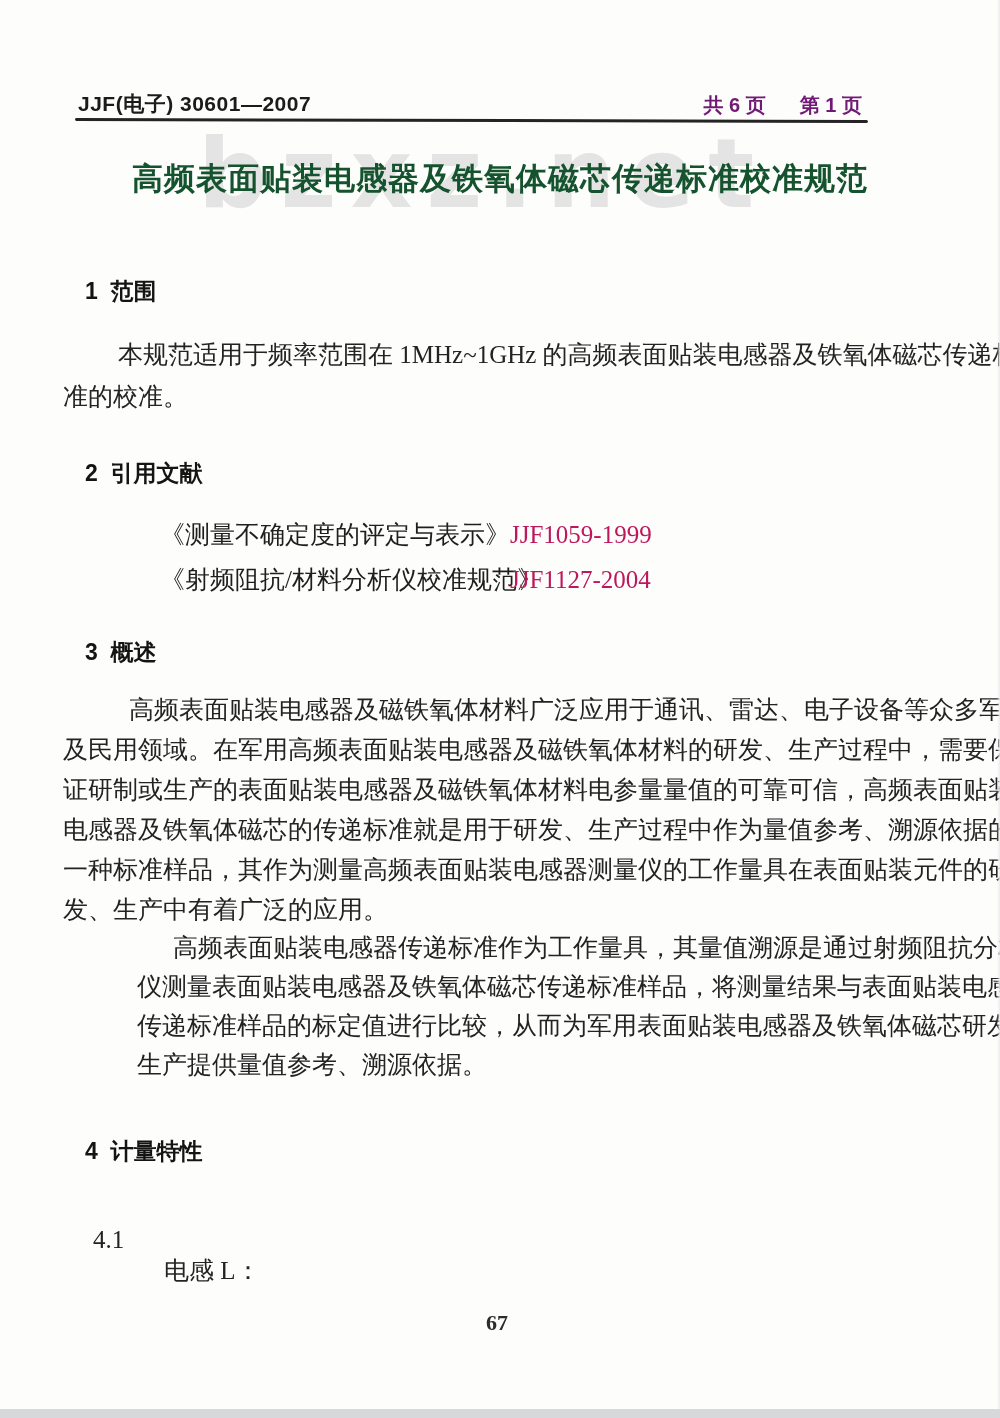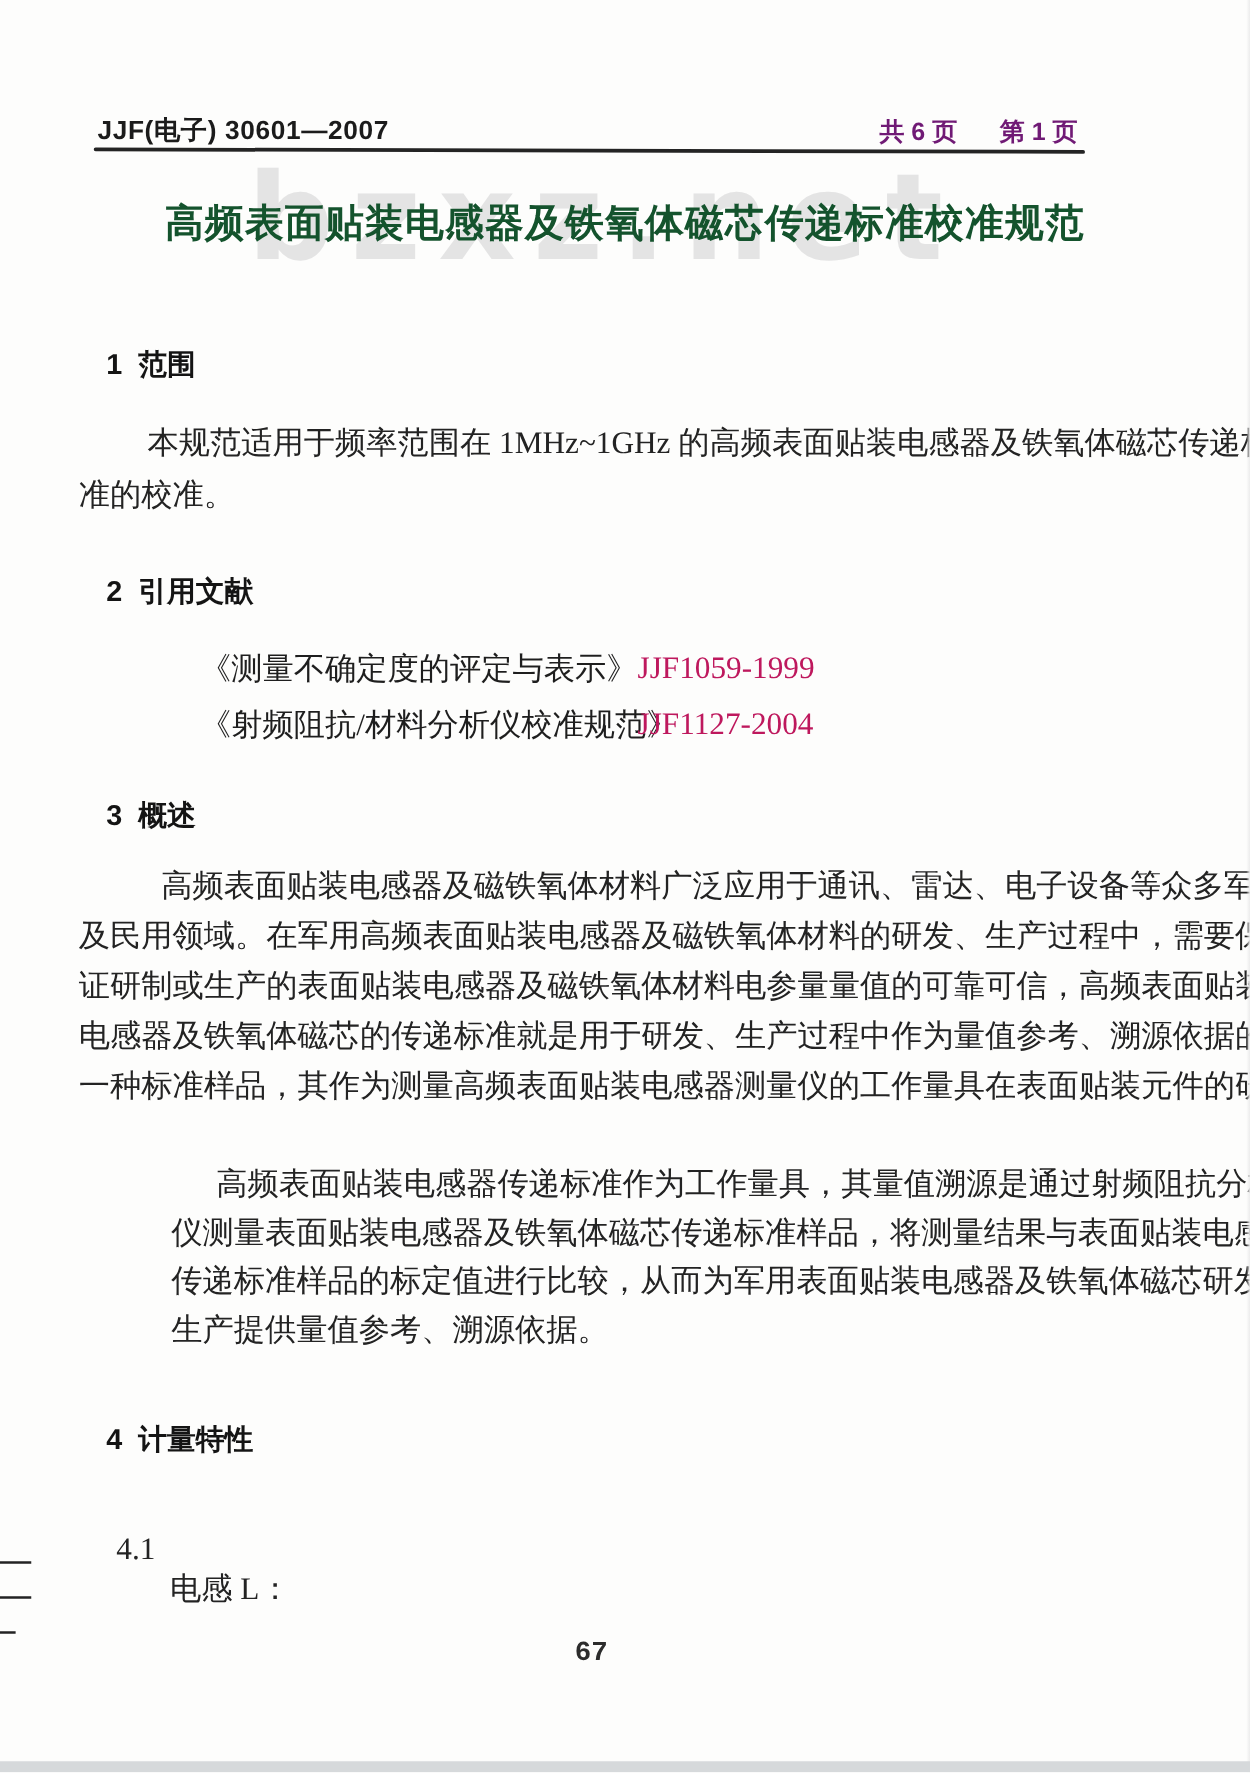--- a/index.html
+++ b/index.html
@@ -150,36 +150,35 @@
     line-height: 39px;
   }
   .para-ov2 .body-line:first-child { text-indent: 36px; }
 
   .metrology-row {
     position: absolute;
     left: 0;
     width: 906px;
     font-size: 25px;
     white-space: pre;
-    text-decoration: underline;
   }
   .row-41   { top: 1198px; }
   .row-err  { top: 1240px; }
   .m-num    { position: absolute; left: 93px; }
-  .m-label  { position: absolute; left: 136px; }
+  .m-label  { position: absolute; left: 164px; }
   .m-range  { position: absolute; left: 252px; }
   .m-error  { position: absolute; left: 224px; }
 
   .page-number {
     position: absolute;
     left: 438px;
     top: 1310px;
     width: 70px;
-    text-align: center;
-    font-family: Liberation Mono, monospace;
+    text-align: right;
+    font-family: Liberation Serif, serif;
     font-weight: bold;
     font-size: 22px;
     color: #2c2c2c;
   }
 </style>
 </head>
 <body>
 
 <div class="page">
 
@@ -208,20 +207,21 @@
     </div>
   </div>
 
   <div class="sec-heading h-overview">3  概述</div>
   <div class="para-ov1">
     <div class="body-line">高频表面贴装电感器及磁铁氧体材料广泛应用于通讯、雷达、电子设备等众多军工</div>
     <div class="body-line">及民用领域。在军用高频表面贴装电感器及磁铁氧体材料的研发、生产过程中，需要保</div>
     <div class="body-line">证研制或生产的表面贴装电感器及磁铁氧体材料电参量量值的可靠可信，高频表面贴装</div>
     <div class="body-line">电感器及铁氧体磁芯的传递标准就是用于研发、生产过程中作为量值参考、溯源依据的</div>
     <div class="body-line">一种标准样品，其作为测量高频表面贴装电感器测量仪的工作量具在表面贴装元件的研</div>
+    <div class="body-line">发、生产中有着广泛的应用。</div>
   </div>
   <div class="para-ov2">
     <div class="body-line">高频表面贴装电感器传递标准作为工作量具，其量值溯源是通过射频阻抗分析</div>
     <div class="body-line">仪测量表面贴装电感器及铁氧体磁芯传递标准样品，将测量结果与表面贴装电感器</div>
     <div class="body-line">传递标准样品的标定值进行比较，从而为军用表面贴装电感器及铁氧体磁芯研发、</div>
     <div class="body-line">生产提供量值参考、溯源依据。</div>
   </div>
 
   <div class="sec-heading h-metrology">4  计量特性</div>
   <div class="metrology-row row-41">

